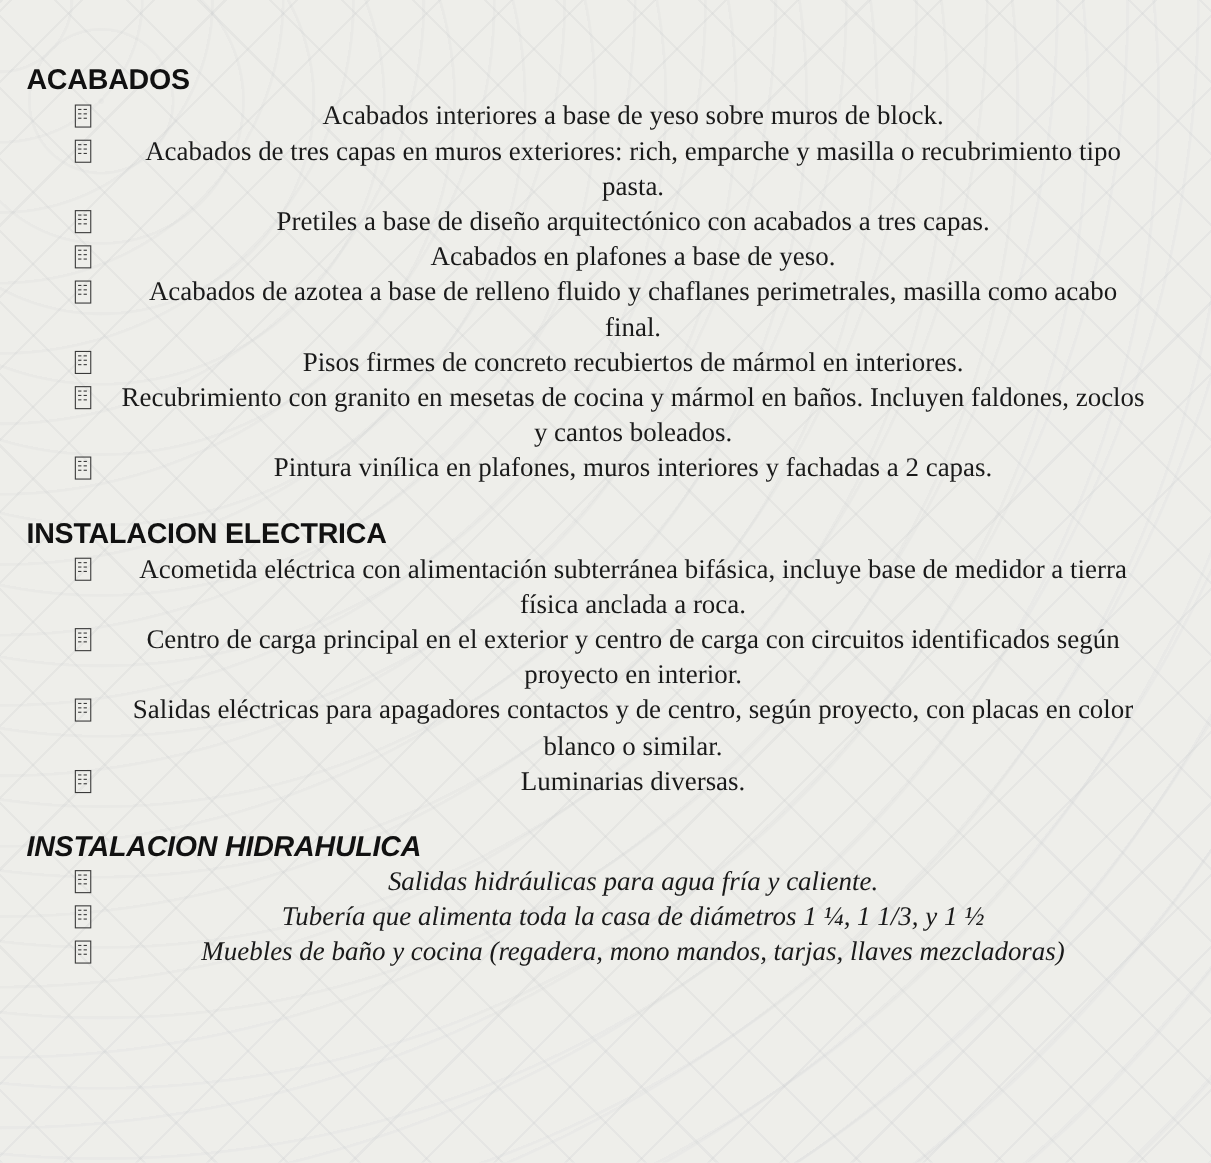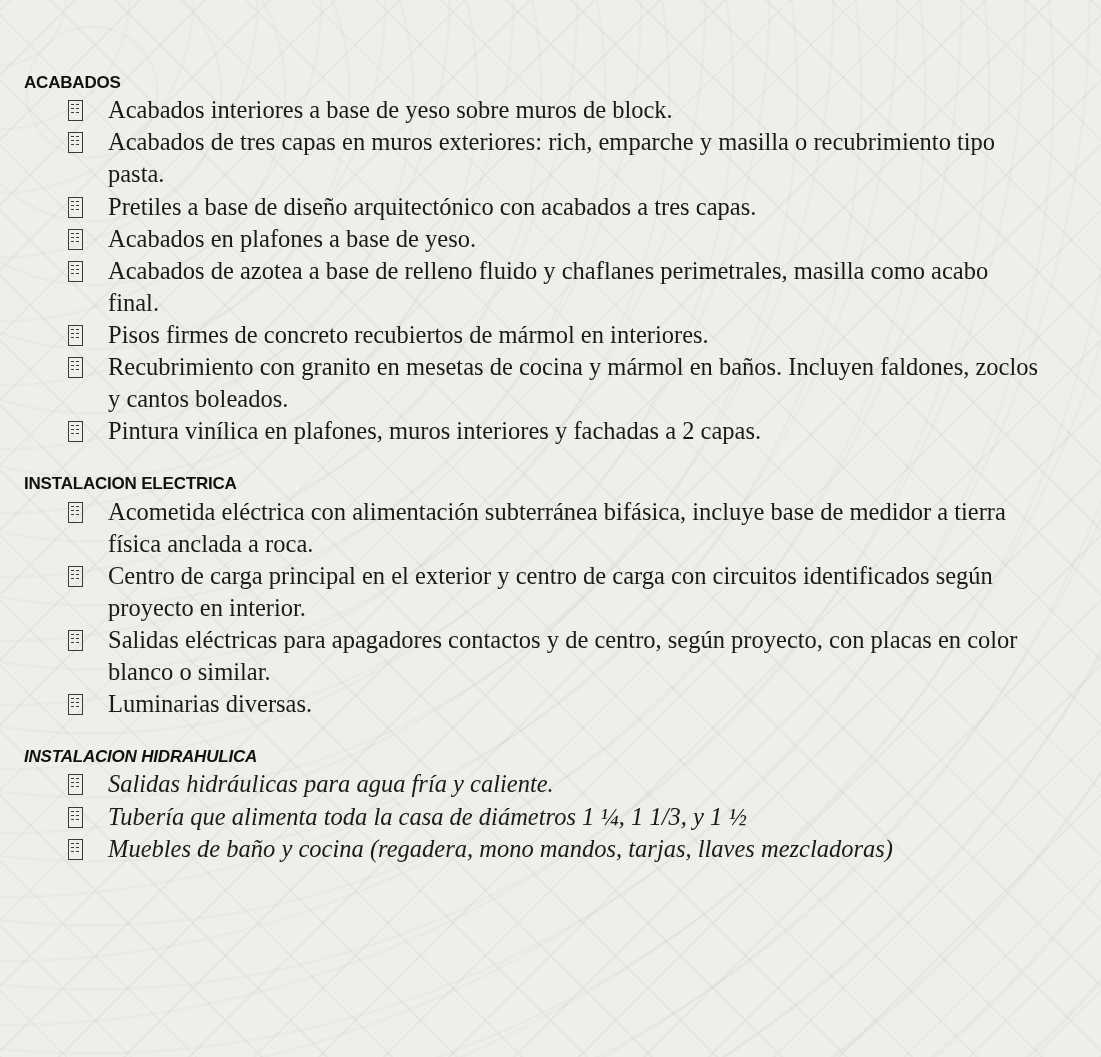--- a/index.html
+++ b/index.html
@@ -38,30 +38,31 @@
   .section {
     margin-bottom: 26px;
   }
   .section:last-child {
     margin-bottom: 0;
     font-style: italic;
   }
   .section-heading {
     font-family: "Liberation Sans", sans-serif;
     font-weight: bold;
-    font-size: 17px;
+    font-size: 26px;
     letter-spacing: -0.2px;
     color: #111111;
-    margin: 16px 0 1px 0;
+    margin: 0 0 1px 0;
     line-height: 1.25;
   }
   ul.bullet-list {
     list-style: none;
     margin: 0;
     padding: 0;
+    text-align: center;
   }
   ul.bullet-list li {
     display: flex;
     align-items: flex-start;
     font-size: 24.5px;
     line-height: 1.31;
     margin: 0;
     padding: 0;
   }
   .bullet-glyph {

